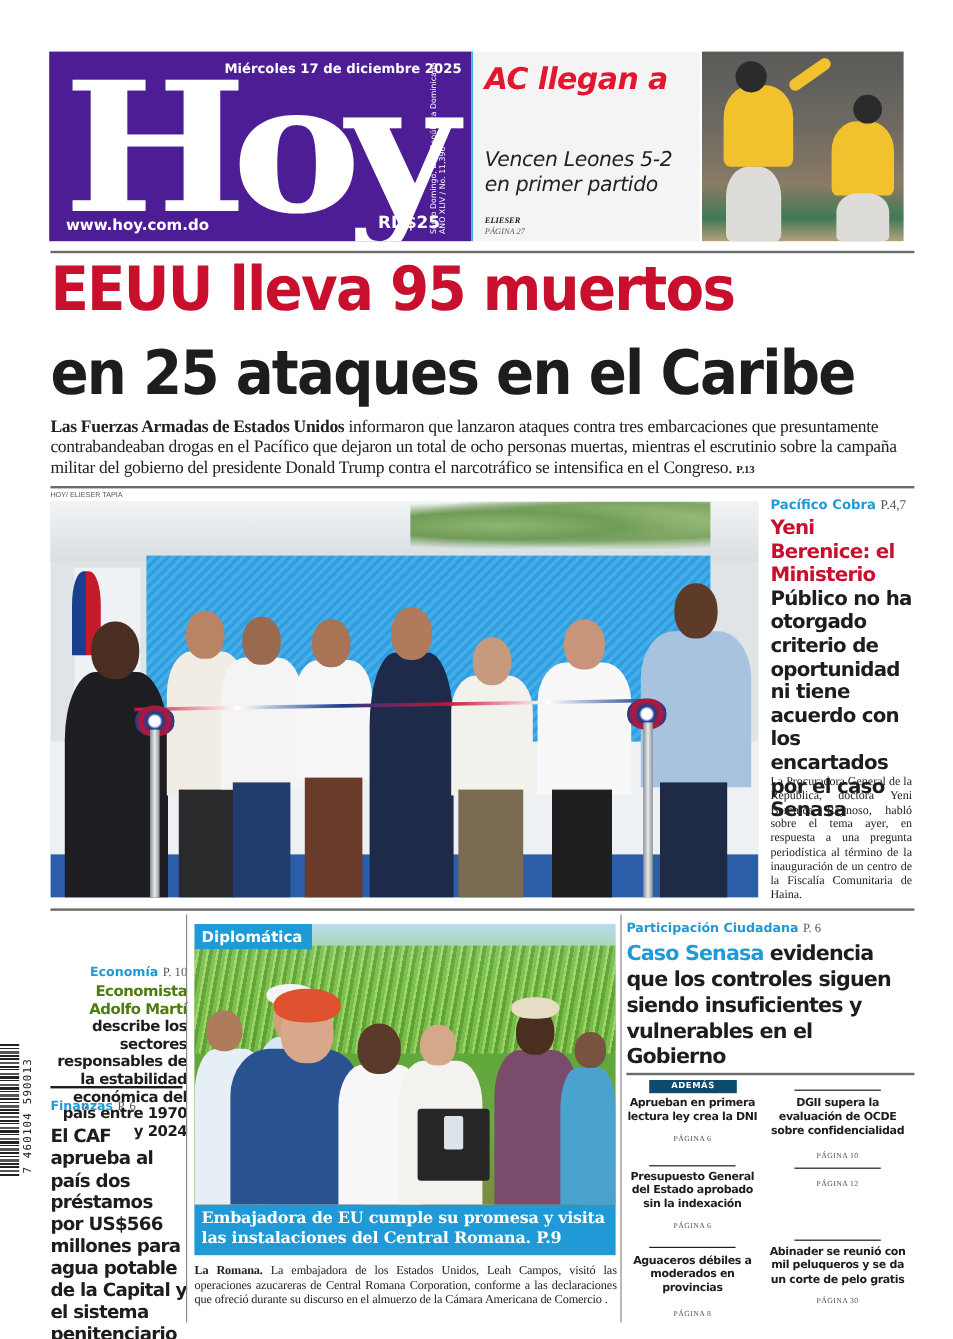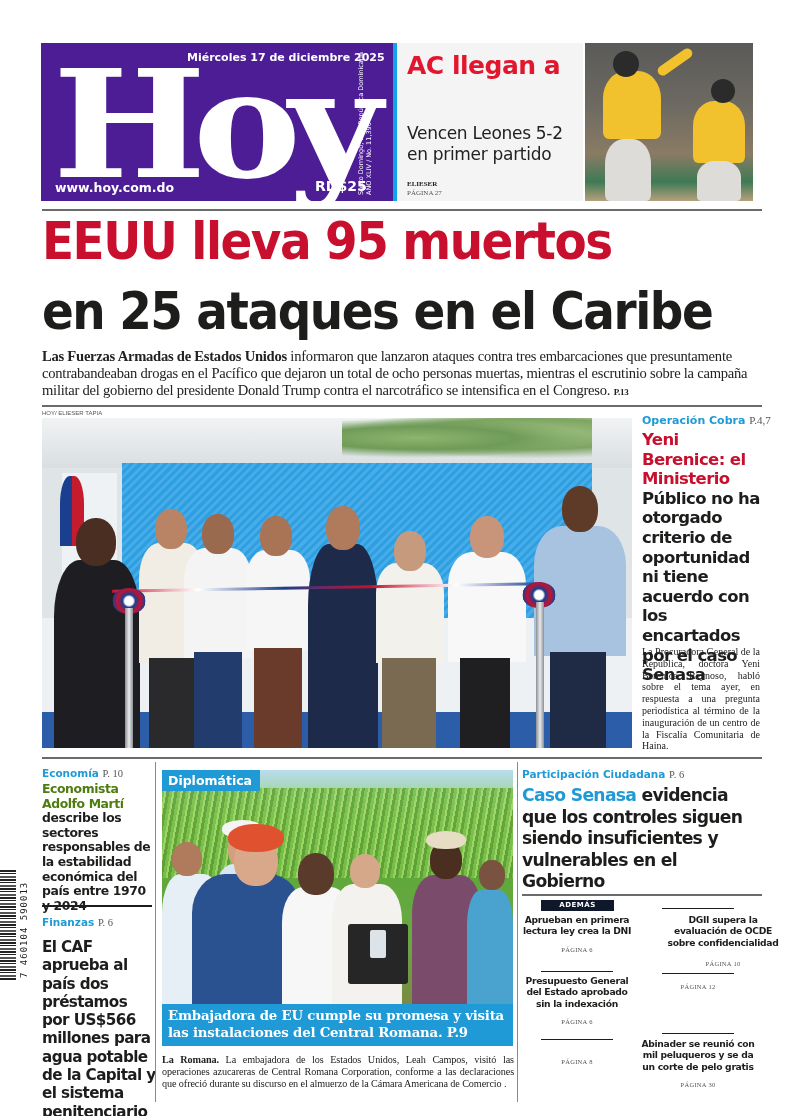--- a/index.html
+++ b/index.html
@@ -8,21 +8,21 @@
 
   
   .masthead { position: absolute; left: 41px; top: 43px; width: 352px; height: 158px; background: #4c1d95; overflow: hidden; }
   .logo { position: absolute; left: 12px; top: 6px; font-family: "DejaVu Serif", serif; font-weight: 900; font-size: 150px; line-height: 150px; color: #ffffff; letter-spacing: -12px; transform: scaleX(1.08); transform-origin: left top; }
   .mast-date { position: absolute; left: 146px; top: 8px; font-family: "DejaVu Sans", sans-serif; font-weight: bold; font-size: 11px; color: #ffffff; }
   .mast-url { position: absolute; left: 14px; top: 137px; font-family: "DejaVu Sans", sans-serif; font-weight: bold; font-size: 12.5px; color: #ffffff; }
   .mast-price { position: absolute; left: 274px; top: 135px; font-family: "DejaVu Sans", sans-serif; font-weight: bold; font-size: 14px; color: #ffffff; }
   .mast-edition { position: absolute; left: 316px; top: 152px; width: 150px; transform: rotate(-90deg); transform-origin: left top; font-family: "DejaVu Sans", sans-serif; font-size: 6.5px; line-height: 8px; color: #ffffff; }
 
   
-  .promo { position: absolute; left: 393px; top: 43px; width: 190px; height: 158px; background: #f4f4f4; border-left: 4px solid #0ea5e9; }
+  .promo { position: absolute; left: 393px; top: 43px; width: 190px; height: 158px; background: #f4f4f4; border-left: 1px solid #0ea5e9; font-style: italic; }
   .promo-title { position: absolute; left: 10px; top: 7px; font-family: "DejaVu Sans", sans-serif; font-weight: bold; font-size: 25px; line-height: 31px; color: #e2172f; letter-spacing: -0.5px; white-space: nowrap; }
   .promo-sub { position: absolute; left: 10px; top: 80px; font-family: "DejaVu Sans", sans-serif; font-size: 17px; line-height: 21px; color: #222; white-space: nowrap; letter-spacing: -0.3px; }
   .promo-section { position: absolute; left: 10px; top: 137px; font-family: "Liberation Serif", serif; font-weight: bold; font-size: 7px; color: #222; }
   .promo-page { position: absolute; left: 10px; top: 146px; font-family: "Liberation Serif", serif; font-size: 7px; color: #555; }
   .promo-photo { position: absolute; left: 585px; top: 43px; width: 168px; height: 158px; overflow: hidden;
     background: linear-gradient(180deg, #5a5a58 0%, #6e6a62 40%, #8a7b64 70%, #3f7a55 88%, #b6a07c 100%); }
   .player { position: absolute; border-radius: 40% 40% 10% 10%; }
 
   
   .rule { position: absolute; height: 2px; background: #6b6b6b; }
@@ -57,21 +57,21 @@
   .side-kicker { position: absolute; left: 642px; top: 414px; font-family: "DejaVu Sans", sans-serif; font-weight: bold; font-size: 11px; color: #1f9ad6; white-space: nowrap; }
   .side-kicker .pg, .kick .pg { font-family: "Liberation Serif", serif; font-weight: normal; color: #555; }
   .side-head { position: absolute; left: 642px; top: 430px; width: 122px; font-family: "DejaVu Sans", sans-serif; font-weight: bold; font-size: 16.5px; line-height: 19.6px; color: #1d1d1b; letter-spacing: -0.6px; }
   .side-head .red { color: #c8102e; }
   .side-body { position: absolute; left: 642px; top: 646px; width: 118px; font-family: "Liberation Serif", serif; font-size: 10px; line-height: 11.8px; color: #222; text-align: justify; }
 
   
   .vline { position: absolute; width: 1px; background: #8a8a8a; }
   .kick { font-family: "DejaVu Sans", sans-serif; font-weight: bold; font-size: 10.5px; color: #1f9ad6; white-space: nowrap; }
   .left-col { position: absolute; left: 42px; width: 114px; }
-  .econ { top: 767px; }
+  .econ { top: 804px; text-align: right; }
   .econ-head { margin-top: 3px; font-family: "DejaVu Sans", sans-serif; font-weight: bold; font-size: 12.4px; line-height: 14.6px; color: #1d1d1b; letter-spacing: -0.4px; }
   .econ-head .green { color: #4d7c0f; }
   .fin { top: 916px; }
   .fin-head { margin-top: 10px; font-family: "DejaVu Sans", sans-serif; font-weight: bold; font-size: 15.2px; line-height: 18.3px; color: #1d1d1b; letter-spacing: -0.6px; }
 
   .barcode { position: absolute; left: 0; top: 870px; width: 30px; height: 110px; }
   .barcode .bars { position: absolute; left: 0; top: 0; width: 16px; height: 110px; background: repeating-linear-gradient(180deg, #222 0 2px, #fff 2px 3px, #222 3px 4px, #fff 4px 6px, #555 6px 8px, #fff 8px 9px); }
   .barcode .num { position: absolute; left: 19px; top: 108px; transform: rotate(-90deg); transform-origin: left top; font-family: "DejaVu Sans Mono", monospace; font-size: 9px; letter-spacing: 1px; color: #222; white-space: nowrap; }
 
   .dip-photo { position: absolute; left: 162px; top: 770px; width: 351px; height: 234px; overflow: hidden;
@@ -79,21 +79,21 @@
   .dip-cane { position: absolute; left: 0; top: 18px; width: 100%; height: 90px; background: repeating-linear-gradient(100deg, #79c04a 0 3px, #a3d86b 3px 5px, #5e9e35 5px 8px); opacity: .85; }
   .dip-tag { position: absolute; left: 0; top: 0; padding: 3px 8px 3px 6px; background: #1f9ad6; color: #fff; font-family: "DejaVu Sans", sans-serif; font-weight: bold; font-size: 12.5px; }
   .dip-cap { position: absolute; left: 162px; top: 1004px; width: 351px; height: 42px; background: #1f9ad6; color: #fff; padding: 3px 6px; font-family: "DejaVu Serif", serif; font-weight: bold; font-size: 13.3px; line-height: 17px; letter-spacing: -0.2px; }
   .dip-body { position: absolute; left: 162px; top: 1054px; width: 352px; font-family: "Liberation Serif", serif; font-size: 10.2px; line-height: 11.8px; color: #222; text-align: justify; letter-spacing: -0.1px; }
 
   .part { position: absolute; left: 522px; top: 768px; width: 240px; }
   .part-head { margin-top: 5px; font-family: "DejaVu Sans", sans-serif; font-weight: bold; font-size: 17.2px; line-height: 21.5px; color: #1d1d1b; letter-spacing: -0.7px; }
   .part-head .blue { color: #1f9ad6; }
 
   .ademas-rule { position: absolute; left: 522px; top: 894px; width: 240px; height: 2px; background: #6b6b6b; }
-  .ademas-tag { position: absolute; left: 541px; top: 900px; width: 73px; height: 11px; background: #0f172a; color: #fff; font-family: "DejaVu Sans", sans-serif; font-weight: bold; font-size: 7px; line-height: 11px; text-align: center; letter-spacing: 0.5px; }
+  .ademas-tag { position: absolute; left: 541px; top: 900px; width: 73px; height: 11px; background: #0c4a6e; color: #fff; font-family: "DejaVu Sans", sans-serif; font-weight: bold; font-size: 7px; line-height: 11px; text-align: center; letter-spacing: 0.5px; }
   .brief { position: absolute; width: 116px; text-align: center; }
   .brief .bt { font-family: "DejaVu Sans", sans-serif; font-weight: bold; font-size: 9.2px; line-height: 11.4px; color: #1d1d1b; letter-spacing: -0.3px; }
   .brief .bp { margin-top: 9px; font-family: "Liberation Serif", serif; font-size: 6.5px; color: #555; letter-spacing: .3px; }
   .brief-rule { position: absolute; width: 72px; height: 1px; background: #1d1d1b; }
 </style>
 </head>
 <body>
 
 <div class="masthead">
   <div class="logo">Hoy</div>
@@ -185,21 +185,21 @@
     <div class="head" style="left:30px;top:28px;width:36px;height:46px;background:#5e3a28;"></div>
   </div>
 
   <div class="ribbon"></div>
   <div class="bow" style="left:70px;top:170px;"></div>
   <div class="bow" style="left:480px;top:164px;"></div>
   <div class="pole" style="left:83px;top:190px;"></div>
   <div class="pole" style="left:494px;top:184px;"></div>
 </div>
 
-<div class="side-kicker"><span>Operación Cobra</span> <span class="pg">P.4,7</span></div>
+<div class="side-kicker"><span>Pacífico Cobra</span> <span class="pg">P.4,7</span></div>
 <h2 class="side-head"><span class="red">Yeni Berenice: el Ministerio</span><span> Público no ha otorgado criterio de oportunidad ni tiene acuerdo con los encartados por el caso Senasa</span></h2>
 <p class="side-body">La Procuradora General de la República, doctora Yeni Berenice Reynoso, habló sobre el tema ayer, en respuesta a una pregunta periodística al término de la inauguración de un centro de la Fiscalía Comunitaria de Haina.</p>
 
 <div class="rule" style="left:42px;top:757px;width:720px;"></div>
 
 <div class="left-col econ">
   <div class="kick"><span>Economía</span> <span class="pg">P. 10</span></div>
   <div class="econ-head"><span class="green">Economista Adolfo Martí</span><span> describe los sectores responsables de la estabilidad económica del país entre 1970 y 2024</span></div>
 </div>
 <div class="rule" style="left:42px;top:905px;width:110px;height:1.5px;background:#1d1d1b;"></div>
@@ -264,36 +264,37 @@
 </div>
 
 <div class="ademas-rule"></div>
 <div class="ademas-tag">ADEMÁS</div>
 
 <div class="brief" style="left:519px;top:914px;">
   <div class="bt">Aprueban en primera lectura ley crea la DNI</div>
   <div class="bp">PÁGINA 6</div>
 </div>
 <div class="brief-rule" style="left:662px;top:908px;"></div>
-<div class="brief" style="left:640px;top:914px;margin-left:25px;">
+<div class="brief" style="left:640px;top:914px;">
   <div class="bt">DGII supera la evaluación de OCDE sobre confidencialidad</div>
   <div class="bp" style="margin-top:12px;">PÁGINA 10</div>
 </div>
 
 <div class="brief-rule" style="left:541px;top:971px;"></div>
 <div class="brief" style="left:519px;top:975px;">
   <div class="bt">Presupuesto General del Estado aprobado sin la indexación</div>
   <div class="bp">PÁGINA 6</div>
 </div>
 <div class="brief-rule" style="left:662px;top:973px;"></div>
 <div class="brief" style="left:640px;top:978px;">
   <div class="bp" style="margin-top:5px;">PÁGINA 12</div>
 </div>
 
 <div class="brief-rule" style="left:541px;top:1039px;"></div>
 <div class="brief" style="left:519px;top:1045px;">
+  <div class="bt">Aguaceros débiles a moderados en provincias</div>
   <div class="bp" style="margin-top:13px;">PÁGINA 8</div>
 </div>
 <div class="brief-rule" style="left:662px;top:1033px;"></div>
 <div class="brief" style="left:637px;top:1038px;width:122px;">
   <div class="bt">Abinader se reunió con mil peluqueros y se da un corte de pelo gratis</div>
   <div class="bp" style="margin-top:9px;">PÁGINA 30</div>
 </div>
 
 </body></html>

